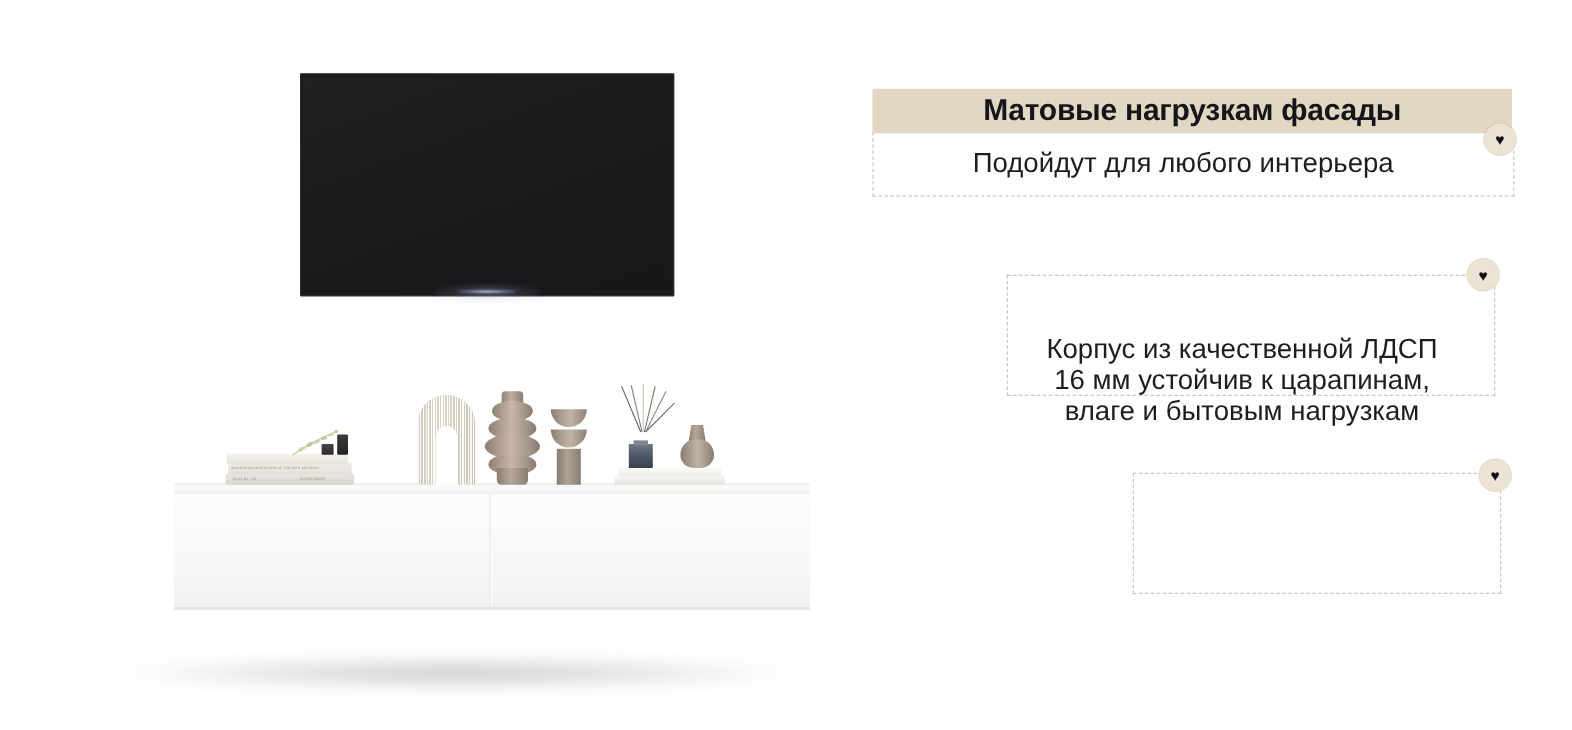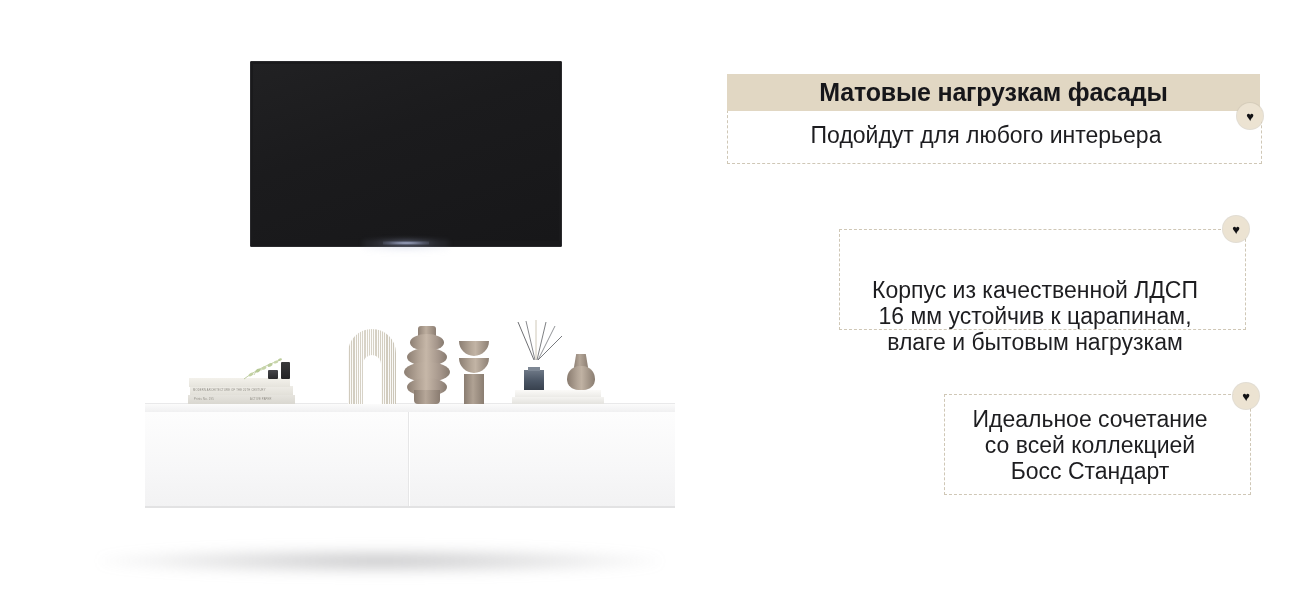--- a/index.html
+++ b/index.html
@@ -441,20 +441,17 @@
     <div class="body-text" id="c2-text">Корпус из качественной ЛДСП
 16 мм устойчив к царапинам,
 влаге и бытовым нагрузкам</div>
     <div class="heart-marker" id="c2-heart">
       <span class="heart-glyph">♥</span>
     </div>
   </div>
 
   <div class="callout" id="callout-3">
     <div class="dashed-box" id="c3-box"></div>
-    <div class="body-text" id="c3-text">Идеальное сочетание
-со всей коллекцией
-Босс Стандарт</div>
     <div class="heart-marker" id="c3-heart">
       <span class="heart-glyph">♥</span>
     </div>
   </div>
 </div>
 
 </body></html>

